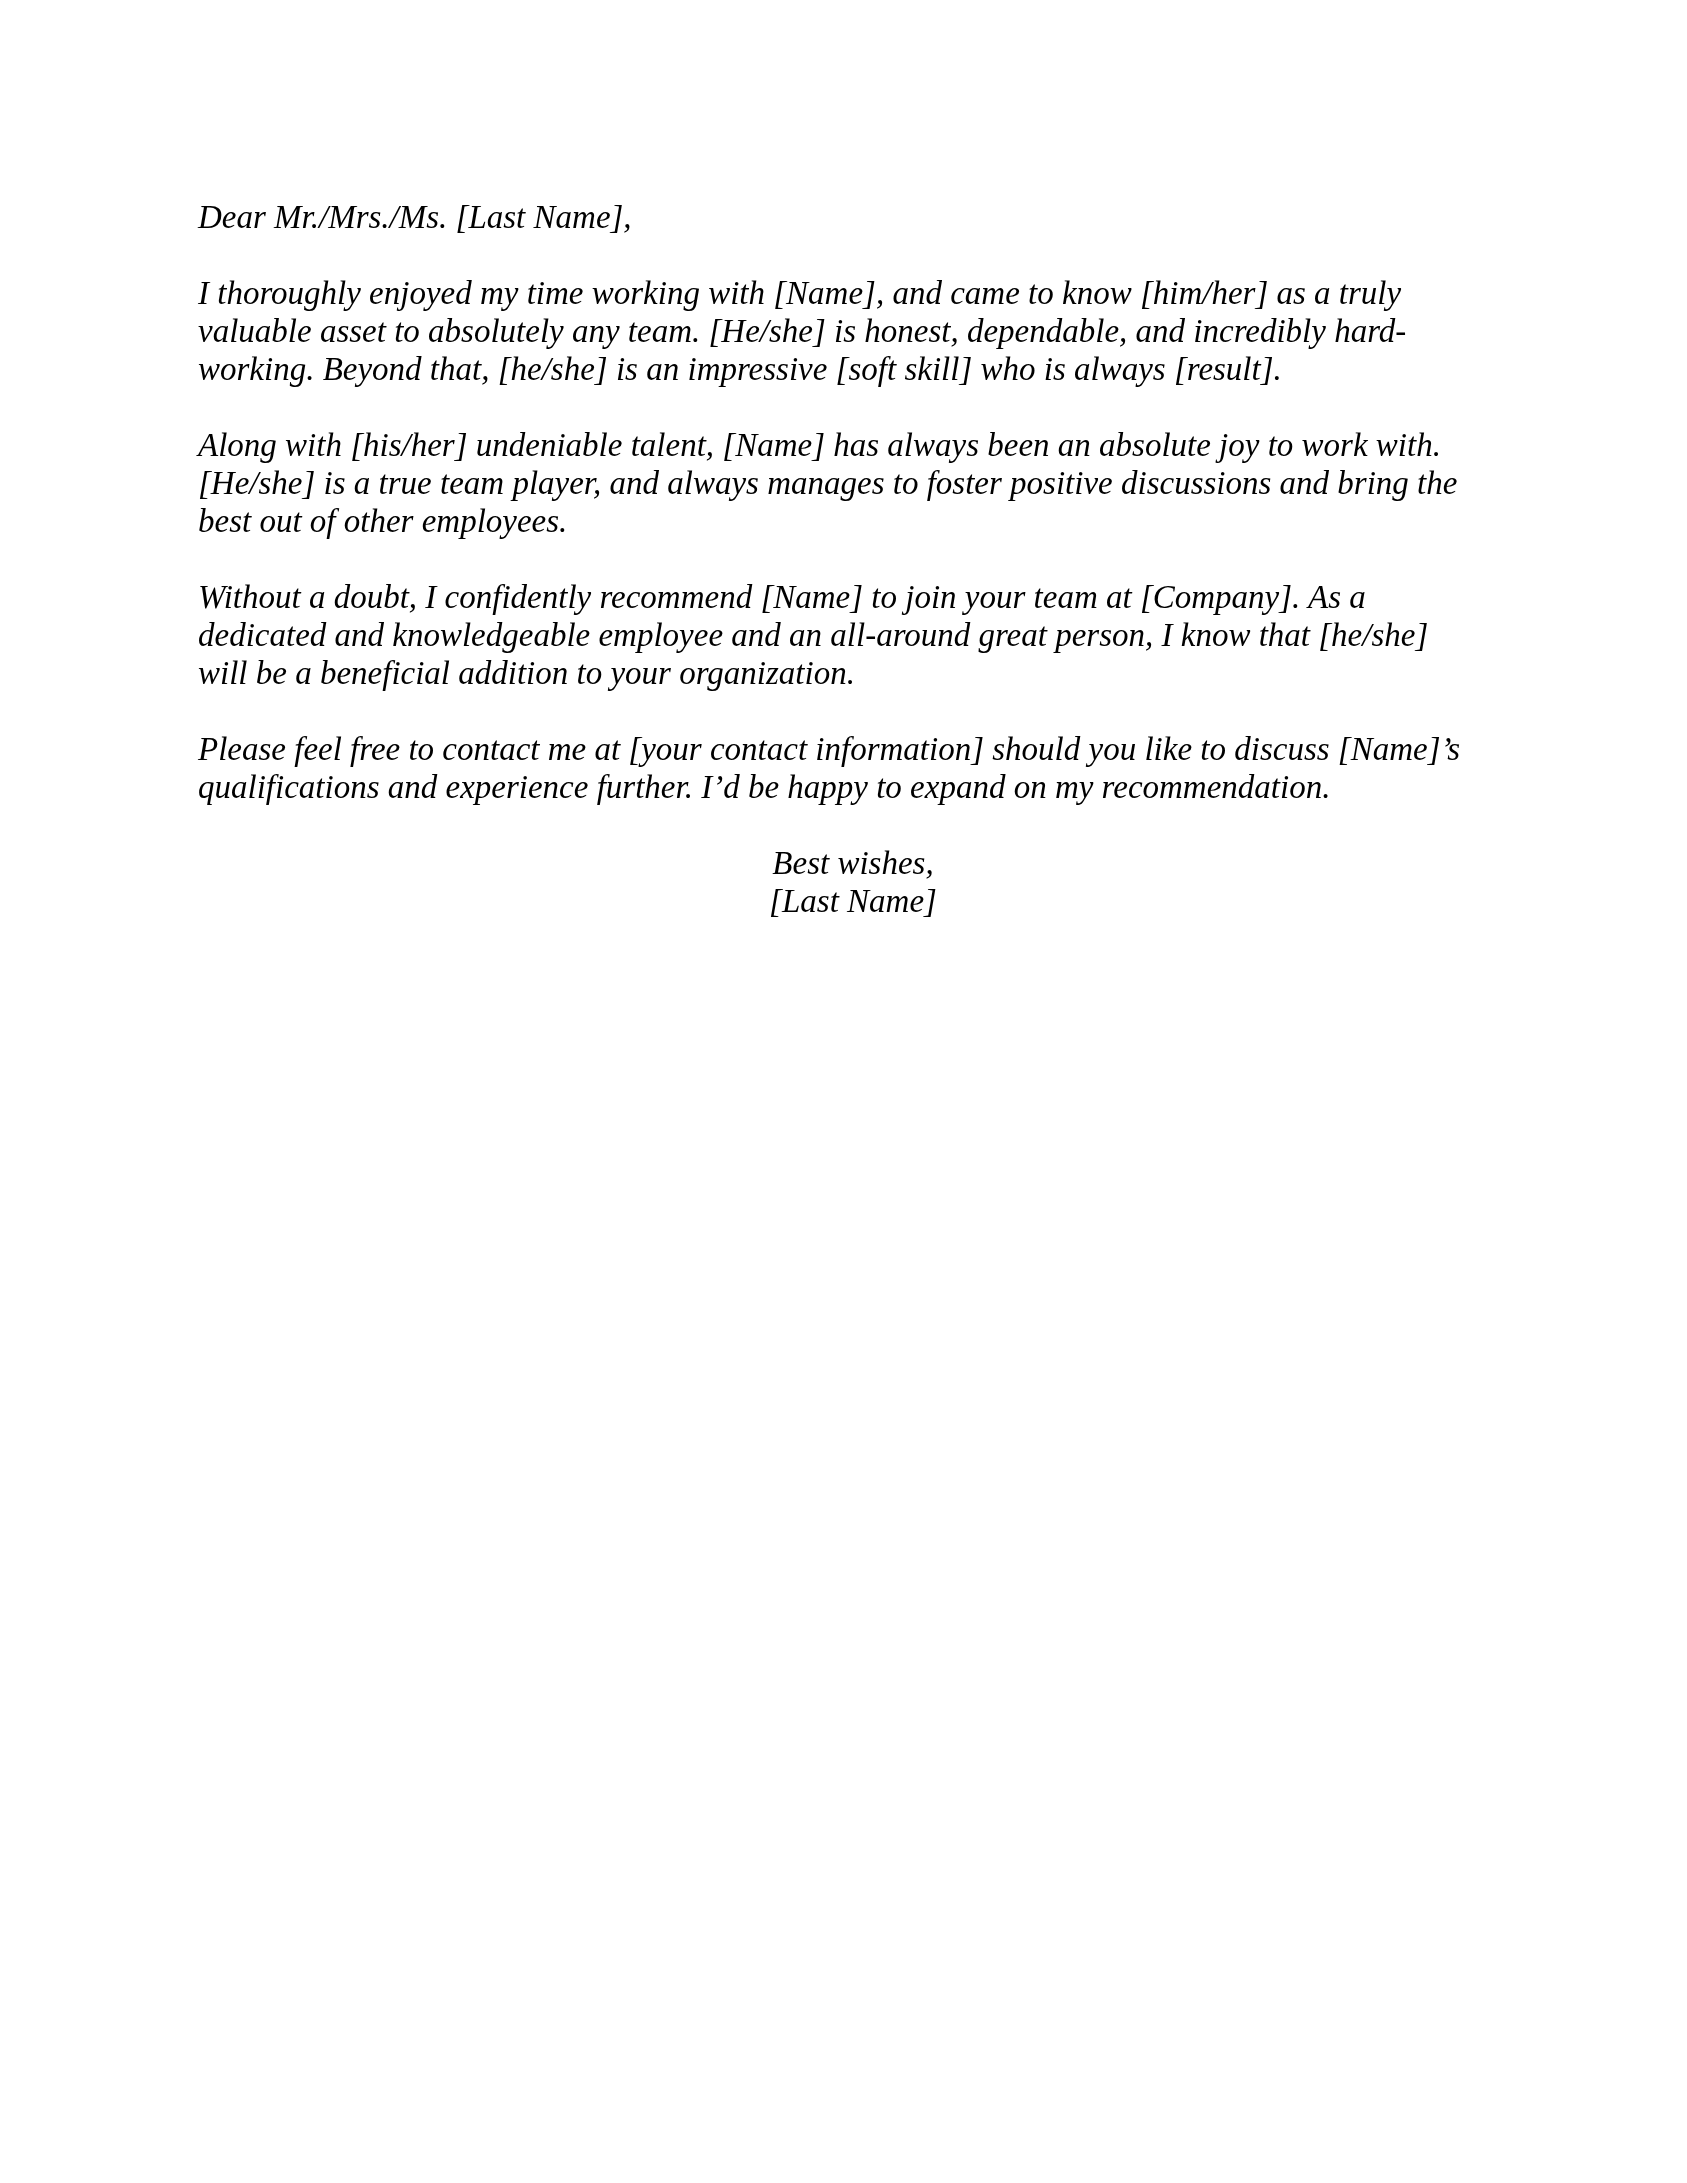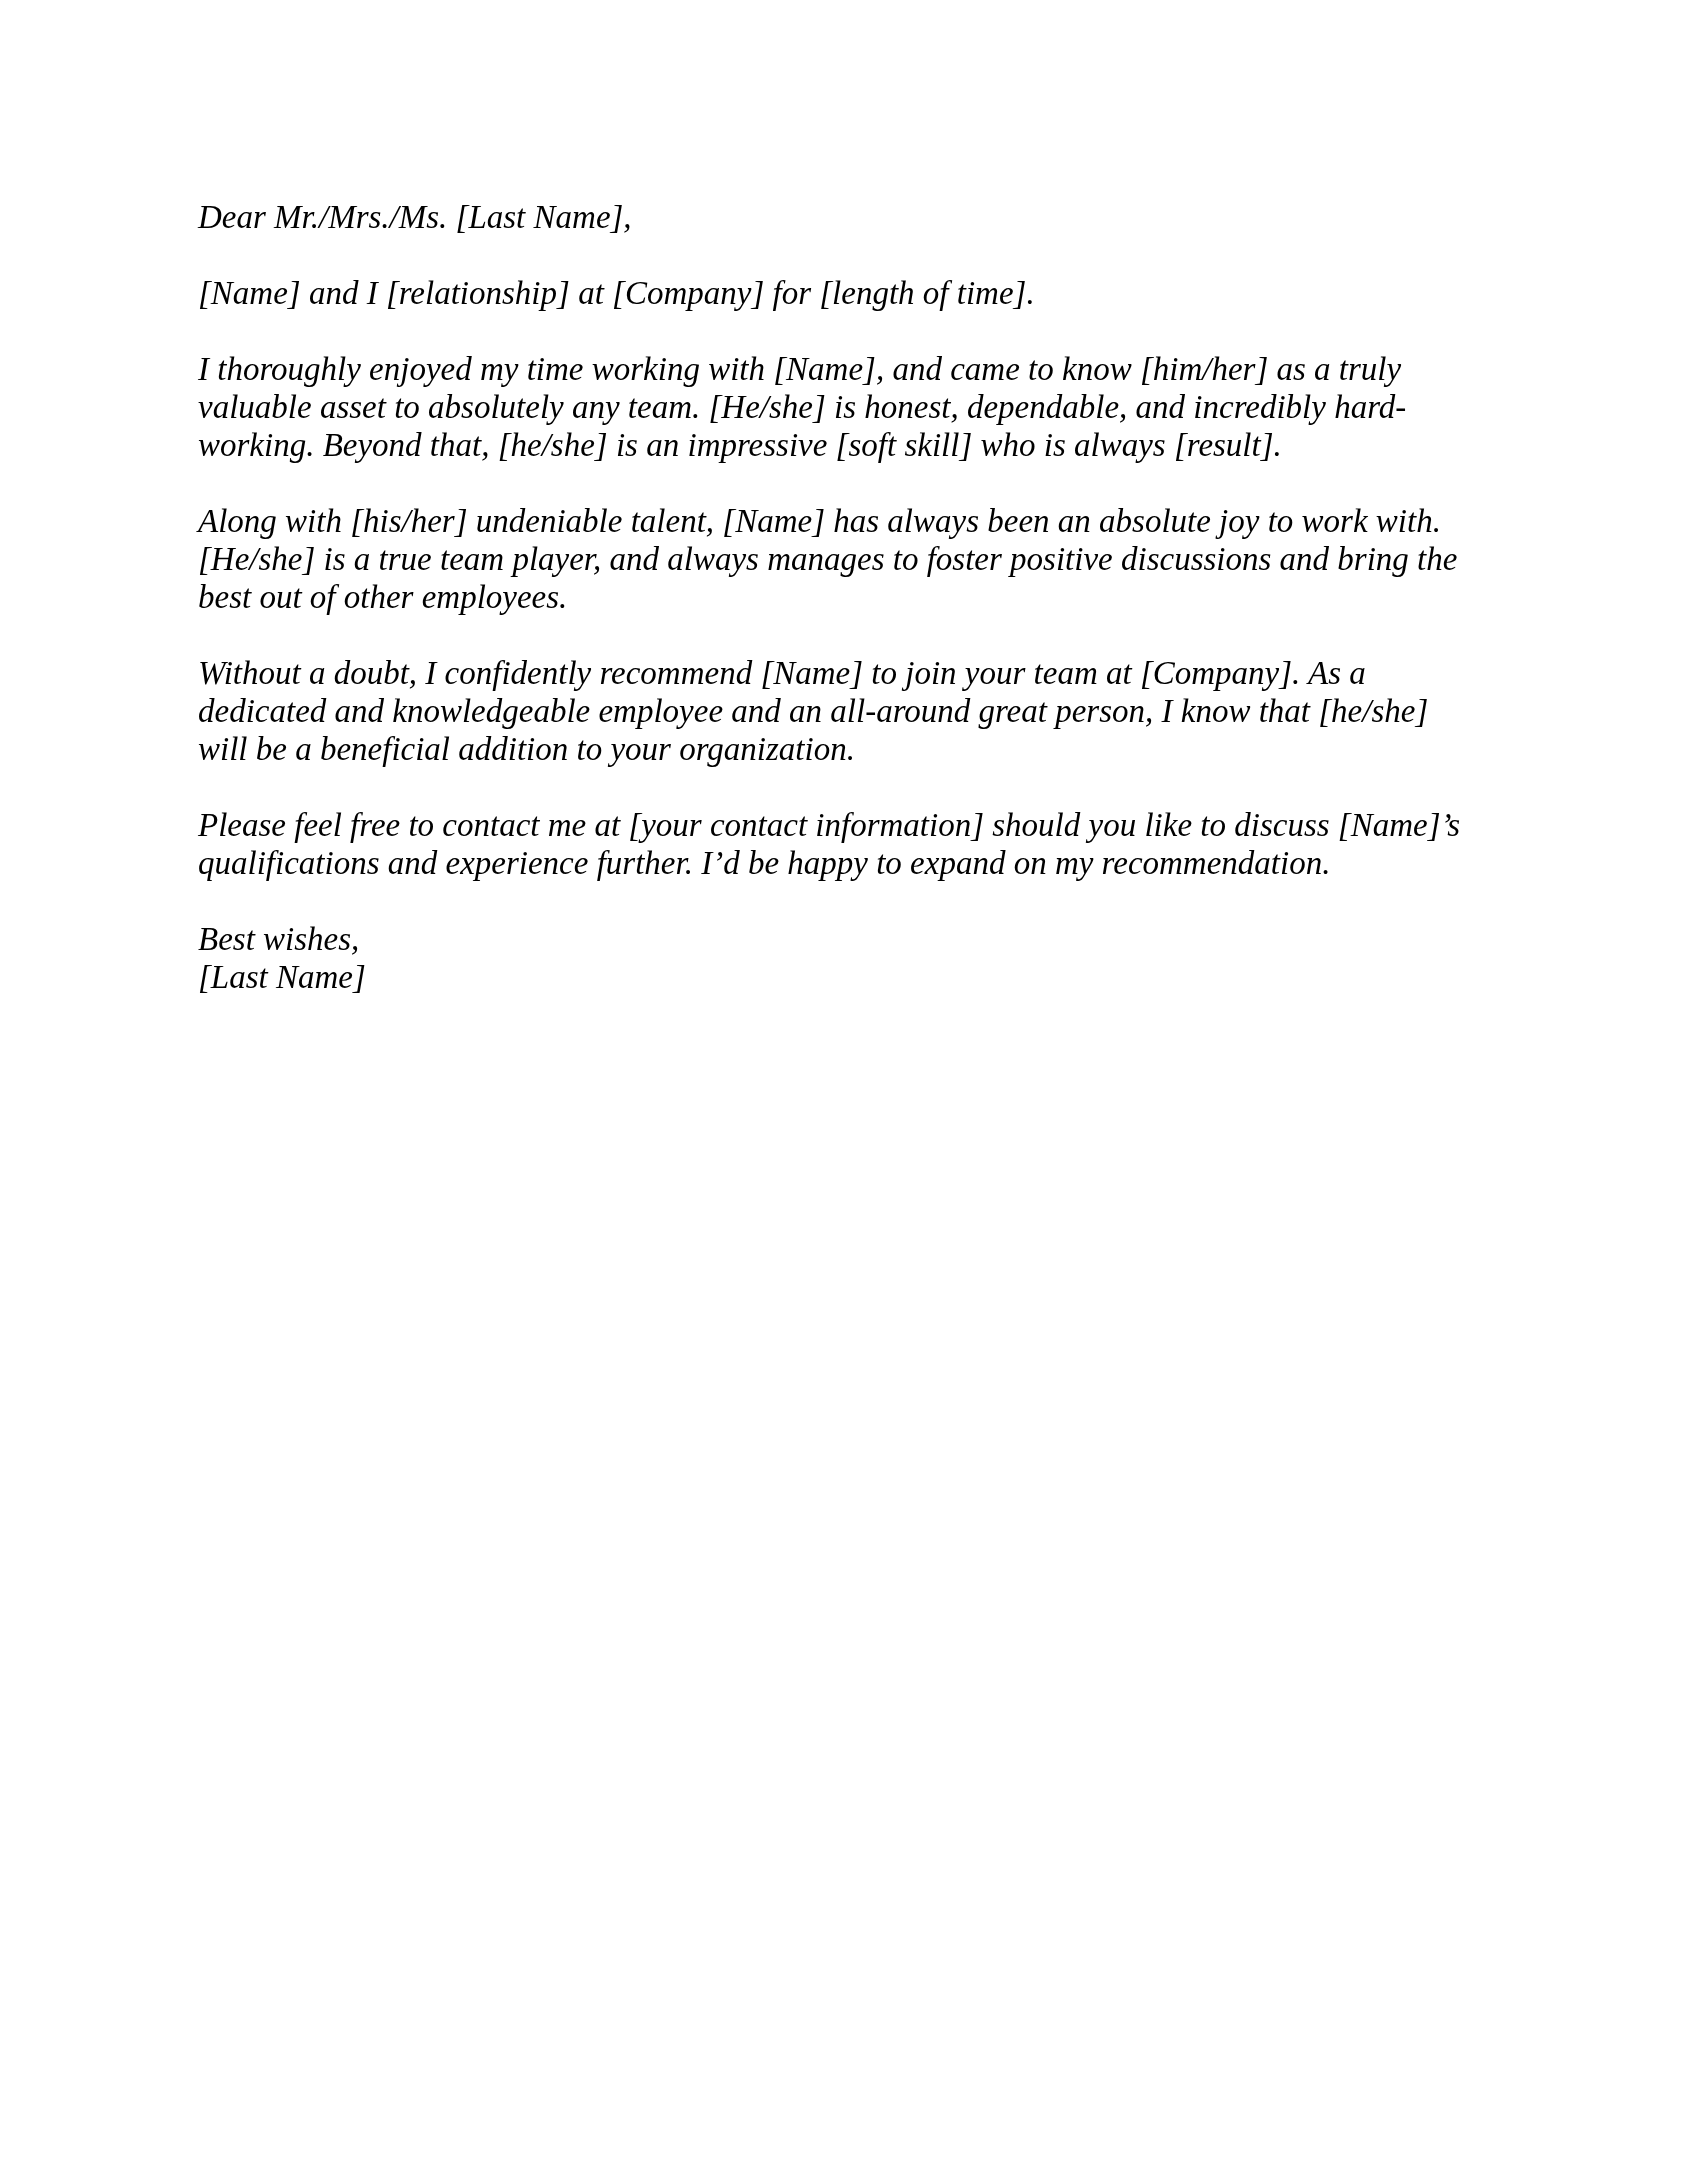--- a/index.html
+++ b/index.html
@@ -21,28 +21,28 @@
     color: #000000;
     overflow: hidden;
   }
   .para {
     margin: 0 0 38px 0;
     white-space: pre-line; 
     max-width: 1310px;
   }
   .closing {
     margin-bottom: 0;
+    text-align: center;
   }
 </style>
 </head>
 <body>
 
 <div class="page">
   <p class="para">Dear Mr./Mrs./Ms. [Last Name],</p>
-  <p class="para">[Name] and I [relationship] at [Company] for [length of time].</p>
   <p class="para">I thoroughly enjoyed my time working with [Name], and came to know [him/her] as a truly
 valuable asset to absolutely any team. [He/she] is honest, dependable, and incredibly hard-
 working. Beyond that, [he/she] is an impressive [soft skill] who is always [result].</p>
   <p class="para">Along with [his/her] undeniable talent, [Name] has always been an absolute joy to work with.
 [He/she] is a true team player, and always manages to foster positive discussions and bring the
 best out of other employees.</p>
   <p class="para">Without a doubt, I confidently recommend [Name] to join your team at [Company]. As a
 dedicated and knowledgeable employee and an all-around great person, I know that [he/she]
 will be a beneficial addition to your organization.</p>
   <p class="para">Please feel free to contact me at [your contact information] should you like to discuss [Name]’s

